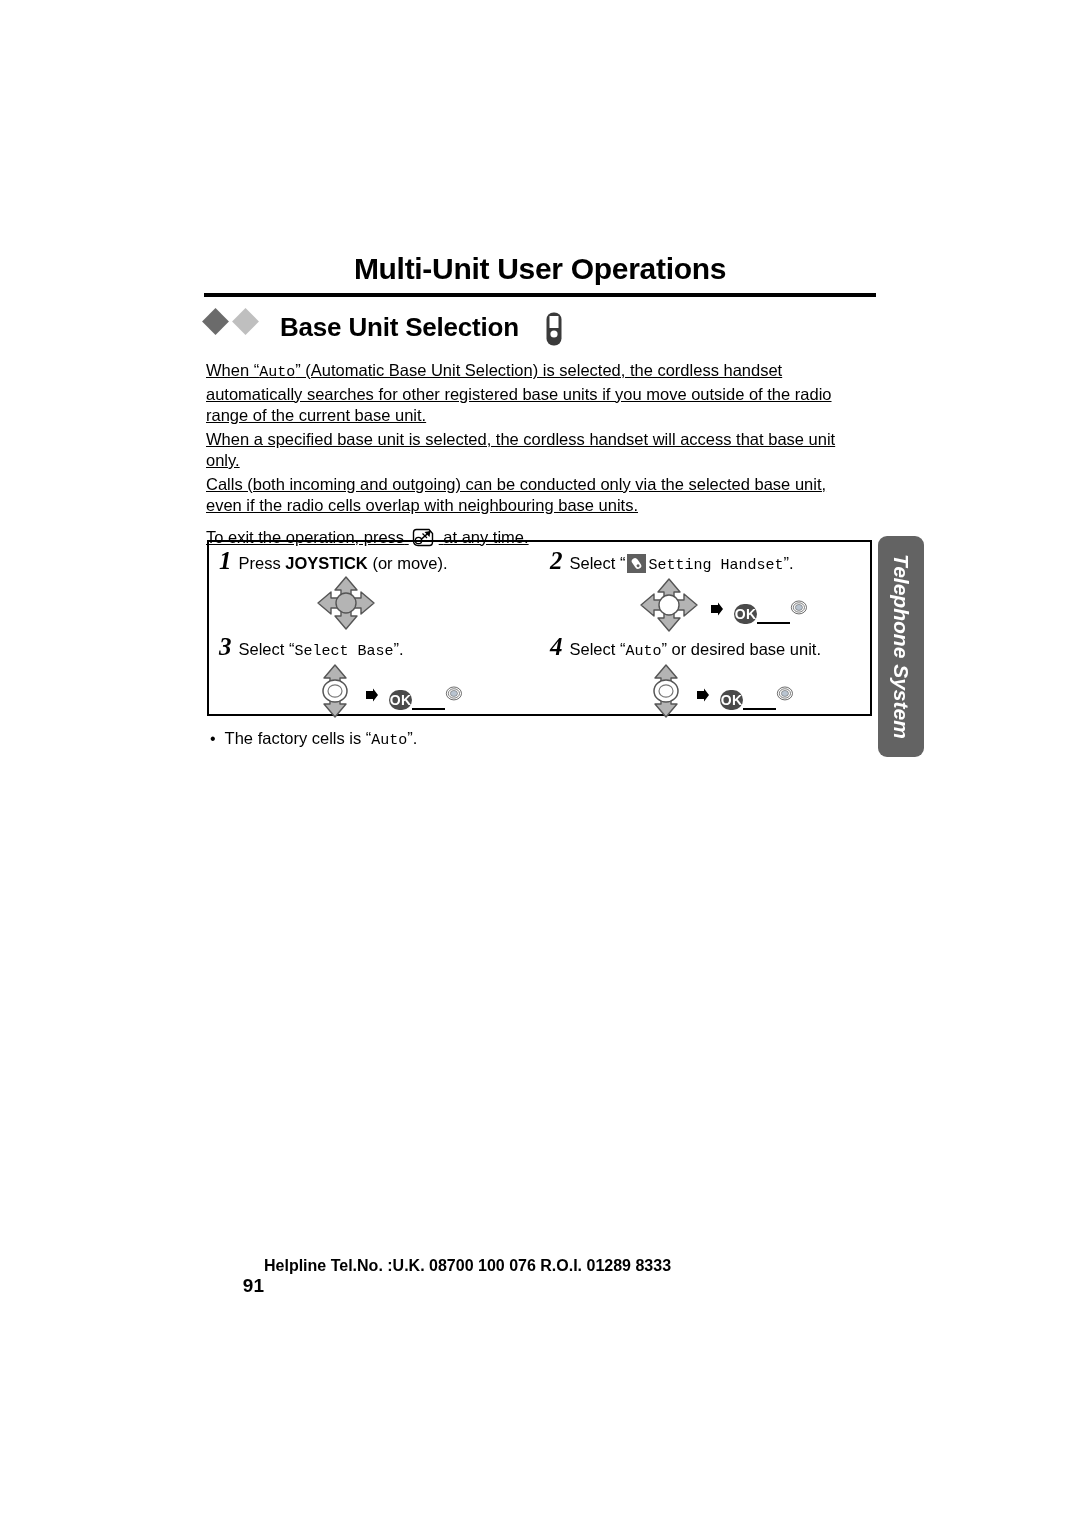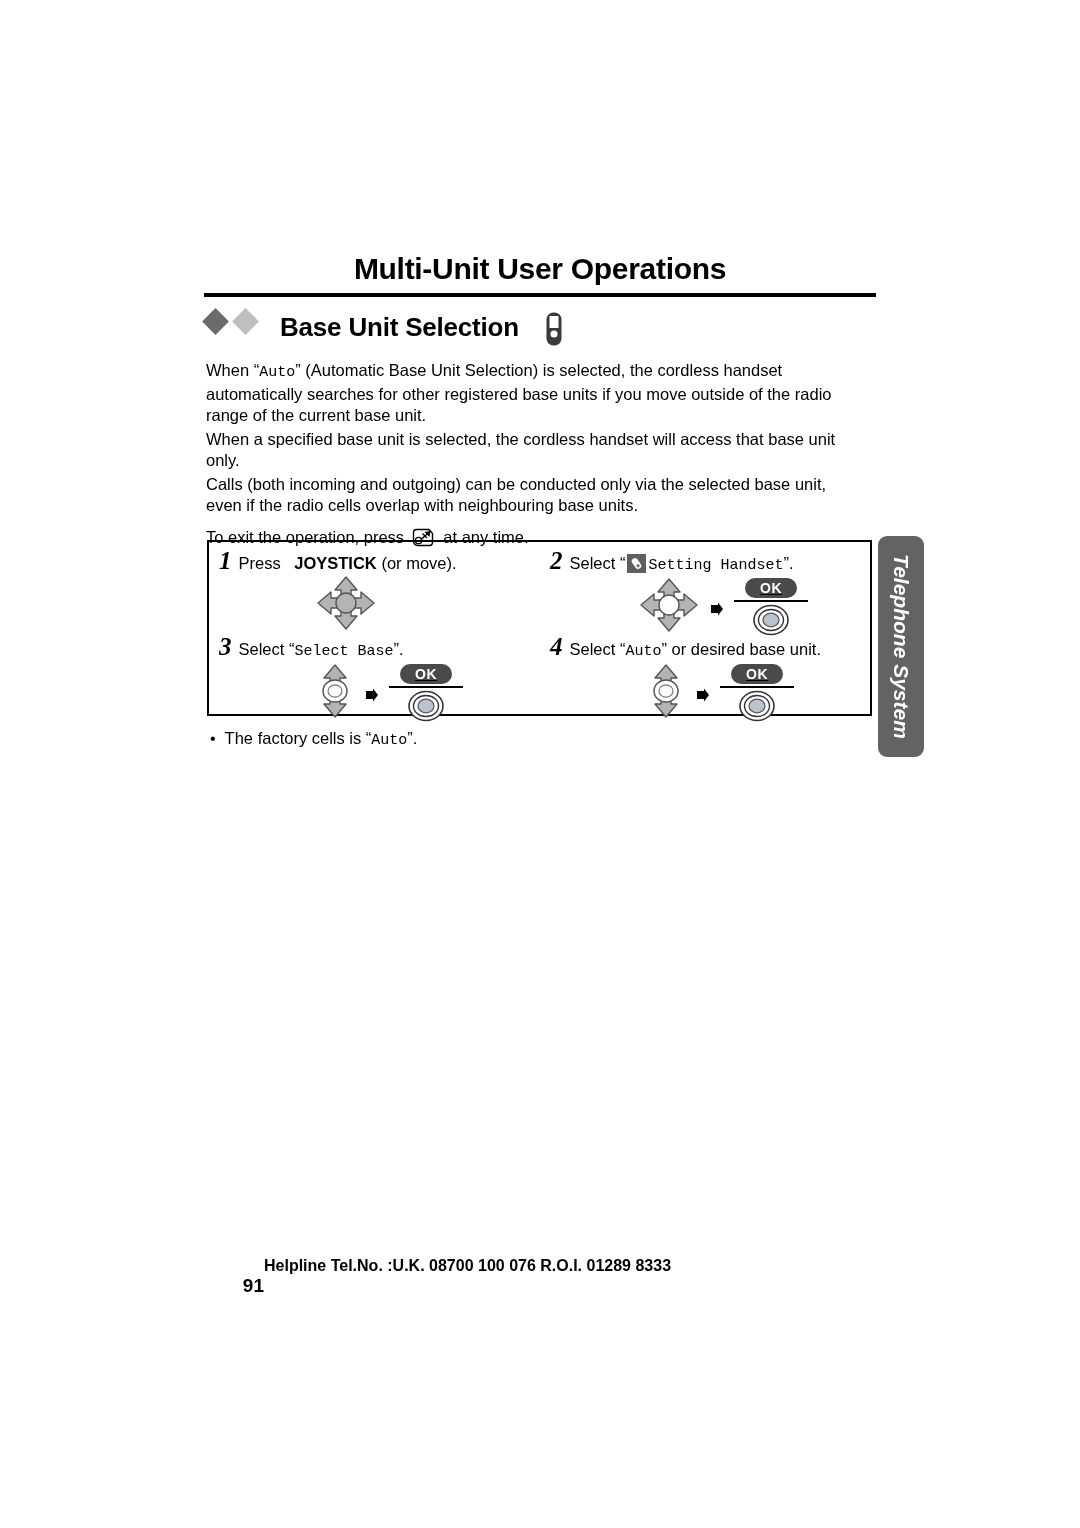--- a/index.html
+++ b/index.html
@@ -77,20 +77,21 @@
   .body-text {
     position: absolute;
     left: 206px;
     top: 360px;
     width: 672px;
     font-size: 16.5px;
     line-height: 21.5px;
   }
   .body-text p {
     margin: 0 16px 0 0;
+    text-decoration: underline;
   }
   .body-text p + p { margin-top: 2px; }
   .para-exit { margin-top: 10px !important; }
   .mono {
     font-family: "Liberation Mono", "DejaVu Sans Mono", monospace;
     font-size: 15px;
   }
   .key-inline {
     display: inline-block;
     width: 26px;
@@ -128,21 +129,21 @@
     font-weight: bold;
     font-style: italic;
     font-family: "Liberation Serif", serif;
     margin-right: 7px;
     line-height: 1;
   }
   .step-text {
     font-size: 16.5px;
     line-height: 1.25;
   }
-  .step-text b { font-weight: bold; margin-left: 9px; }
+  .step-text b { font-weight: bold; }
   .mini-icon {
     display: inline-block;
     width: 19px;
     height: 19px;
     background: #5f5f5f;
     vertical-align: -4px;
     margin: 0 2px;
     position: relative;
   }
   .step-icons {
@@ -158,24 +159,23 @@
 
   .arrow-sep {
     width: 16px;
     height: 16px;
     margin: 0 9px;
     position: relative;
     top: 2px;
   }
   .ok-group {
     display: flex;
-    flex-direction: column;
-    align-items: center;
+    flex-direction: row;
+    align-items: flex-end;
     width: 74px;
-    text-decoration: underline;
   }
   .ok-pill {
     width: 52px;
     height: 20px;
     border-radius: 10px;
     background: #4a4a4a;
     color: #fff;
     font-size: 14px;
     font-weight: bold;
     line-height: 20px;

